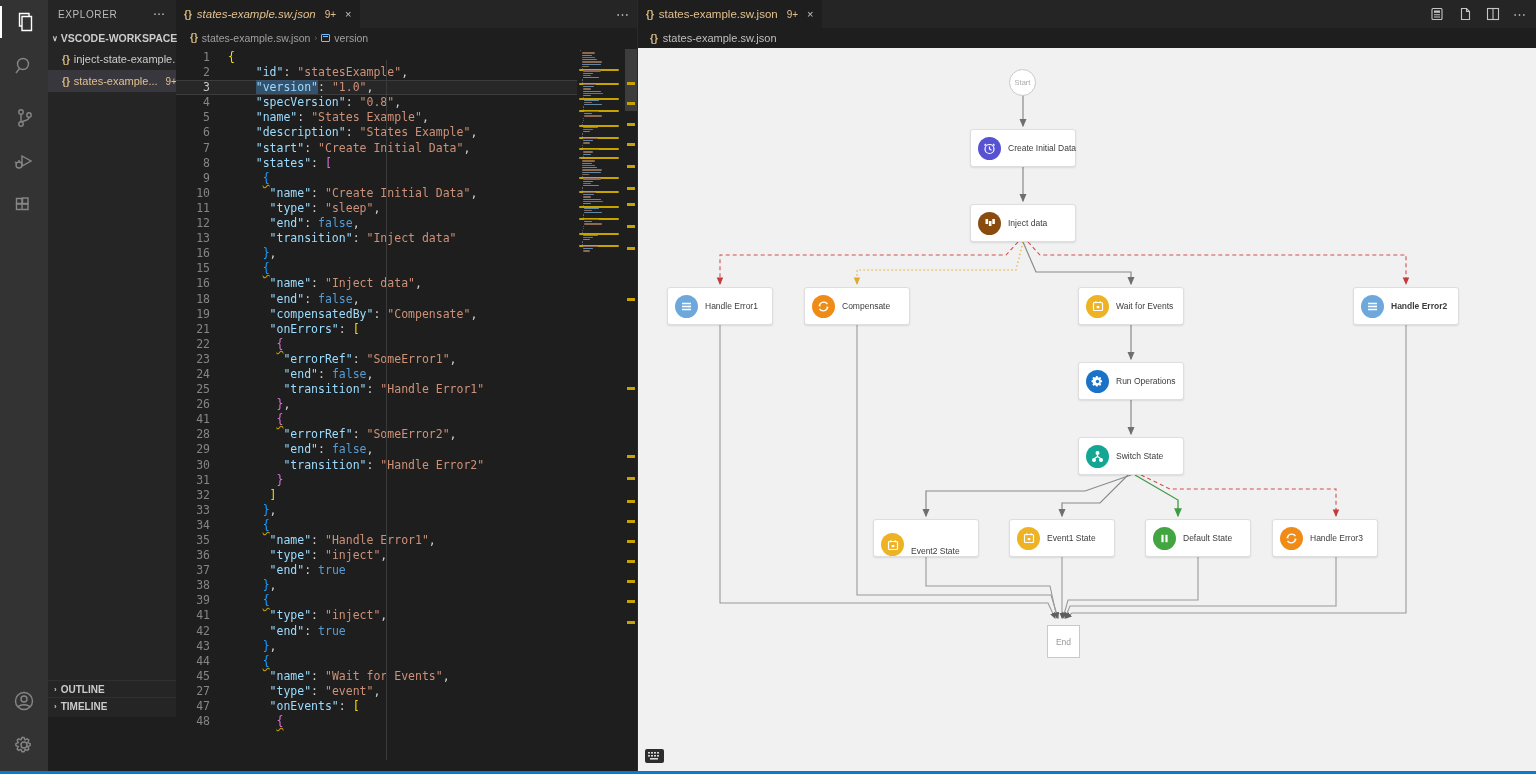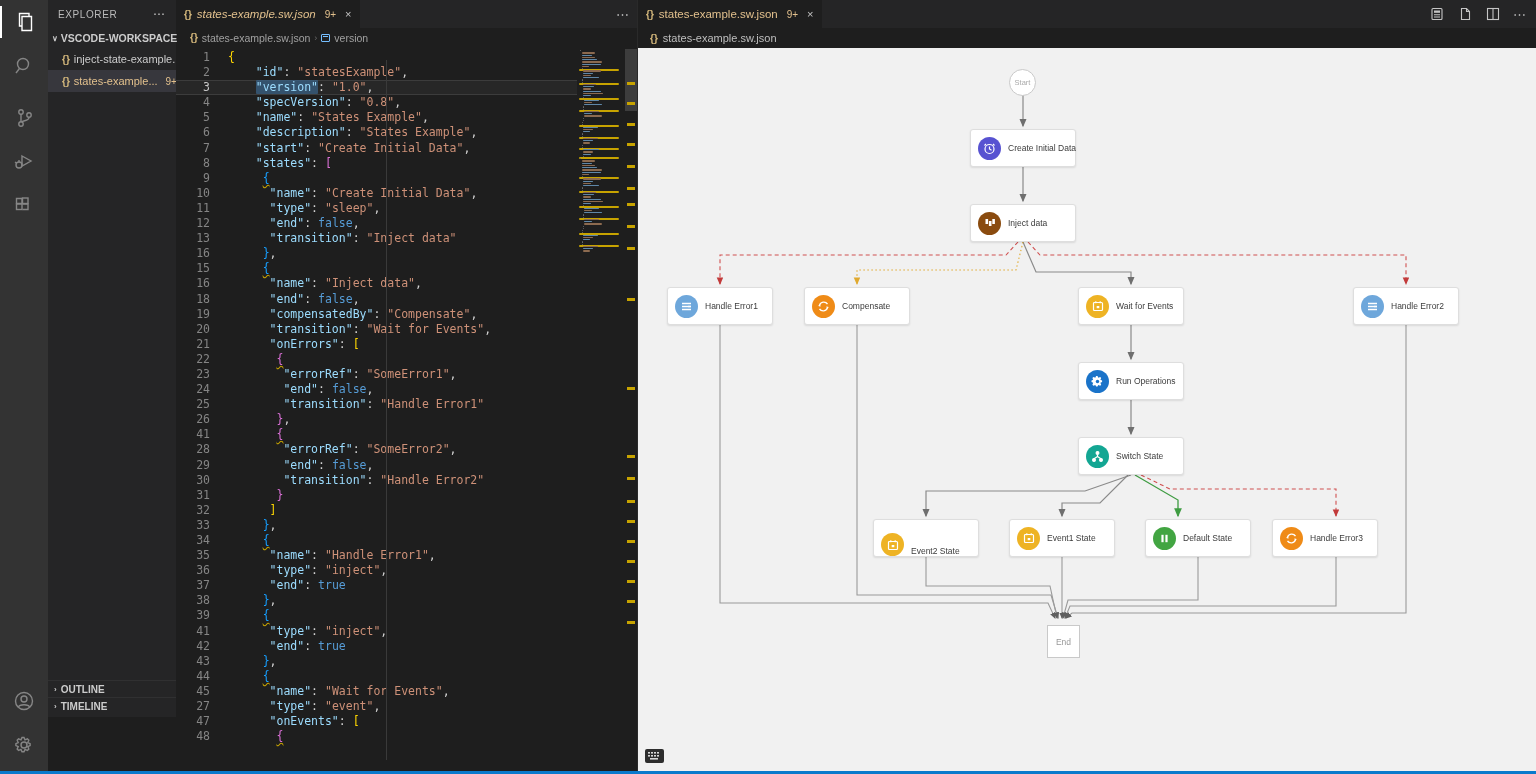--- a/index.html
+++ b/index.html
@@ -200,21 +200,20 @@
         <div class="cline"><span class="gutter">9</span><span class="ctext">&nbsp;&nbsp;&nbsp;&nbsp;&nbsp;<span class=" warnsq" style="color:#179fff">{</span></span></div>
         <div class="cline"><span class="gutter">10</span><span class="ctext">&nbsp;&nbsp;&nbsp;&nbsp;&nbsp;&nbsp;<span class="tok-key">"name"</span><span class="tok-pun">:</span>&nbsp;<span class="tok-str">"Create Initial Data"</span><span class="tok-pun">,</span></span></div>
         <div class="cline"><span class="gutter">11</span><span class="ctext">&nbsp;&nbsp;&nbsp;&nbsp;&nbsp;&nbsp;<span class="tok-key">"type"</span><span class="tok-pun">:</span>&nbsp;<span class="tok-str">"sleep"</span><span class="tok-pun">,</span></span></div>
         <div class="cline"><span class="gutter">12</span><span class="ctext">&nbsp;&nbsp;&nbsp;&nbsp;&nbsp;&nbsp;<span class="tok-key">"end"</span><span class="tok-pun">:</span>&nbsp;<span class="tok-kw">false</span><span class="tok-pun">,</span></span></div>
         <div class="cline"><span class="gutter">13</span><span class="ctext">&nbsp;&nbsp;&nbsp;&nbsp;&nbsp;&nbsp;<span class="tok-key">"transition"</span><span class="tok-pun">:</span>&nbsp;<span class="tok-str">"Inject data"</span></span></div>
         <div class="cline"><span class="gutter">16</span><span class="ctext">&nbsp;&nbsp;&nbsp;&nbsp;&nbsp;<span class="" style="color:#179fff">}</span><span class="tok-pun">,</span></span></div>
         <div class="cline"><span class="gutter">15</span><span class="ctext">&nbsp;&nbsp;&nbsp;&nbsp;&nbsp;<span class=" warnsq" style="color:#179fff">{</span></span></div>
         <div class="cline"><span class="gutter">16</span><span class="ctext">&nbsp;&nbsp;&nbsp;&nbsp;&nbsp;&nbsp;<span class="tok-key">"name"</span><span class="tok-pun">:</span>&nbsp;<span class="tok-str">"Inject data"</span><span class="tok-pun">,</span></span></div>
         <div class="cline"><span class="gutter">18</span><span class="ctext">&nbsp;&nbsp;&nbsp;&nbsp;&nbsp;&nbsp;<span class="tok-key">"end"</span><span class="tok-pun">:</span>&nbsp;<span class="tok-kw">false</span><span class="tok-pun">,</span></span></div>
         <div class="cline"><span class="gutter">19</span><span class="ctext">&nbsp;&nbsp;&nbsp;&nbsp;&nbsp;&nbsp;<span class="tok-key">"compensatedBy"</span><span class="tok-pun">:</span>&nbsp;<span class="tok-str">"Compensate"</span><span class="tok-pun">,</span></span></div>
-        <div class="cline"><span class="gutter">20</span><span class="ctext">&nbsp;&nbsp;&nbsp;&nbsp;&nbsp;&nbsp;<span class="tok-key">"transition"</span><span class="tok-pun">:</span>&nbsp;<span class="tok-str">"Wait for Events"</span><span class="tok-pun">,</span></span></div>
         <div class="cline"><span class="gutter">21</span><span class="ctext">&nbsp;&nbsp;&nbsp;&nbsp;&nbsp;&nbsp;<span class="tok-key">"onErrors"</span><span class="tok-pun">:</span>&nbsp;<span class="" style="color:#ffd700">[</span></span></div>
         <div class="cline"><span class="gutter">22</span><span class="ctext">&nbsp;&nbsp;&nbsp;&nbsp;&nbsp;&nbsp;&nbsp;<span class=" warnsq" style="color:#da70d6">{</span></span></div>
         <div class="cline"><span class="gutter">23</span><span class="ctext">&nbsp;&nbsp;&nbsp;&nbsp;&nbsp;&nbsp;&nbsp;&nbsp;<span class="tok-key">"errorRef"</span><span class="tok-pun">:</span>&nbsp;<span class="tok-str">"SomeError1"</span><span class="tok-pun">,</span></span></div>
         <div class="cline"><span class="gutter">24</span><span class="ctext">&nbsp;&nbsp;&nbsp;&nbsp;&nbsp;&nbsp;&nbsp;&nbsp;<span class="tok-key">"end"</span><span class="tok-pun">:</span>&nbsp;<span class="tok-kw">false</span><span class="tok-pun">,</span></span></div>
         <div class="cline"><span class="gutter">25</span><span class="ctext">&nbsp;&nbsp;&nbsp;&nbsp;&nbsp;&nbsp;&nbsp;&nbsp;<span class="tok-key">"transition"</span><span class="tok-pun">:</span>&nbsp;<span class="tok-str">"Handle Error1"</span></span></div>
         <div class="cline"><span class="gutter">26</span><span class="ctext">&nbsp;&nbsp;&nbsp;&nbsp;&nbsp;&nbsp;&nbsp;<span class="" style="color:#da70d6">}</span><span class="tok-pun">,</span></span></div>
         <div class="cline"><span class="gutter">41</span><span class="ctext">&nbsp;&nbsp;&nbsp;&nbsp;&nbsp;&nbsp;&nbsp;<span class=" warnsq" style="color:#da70d6">{</span></span></div>
         <div class="cline"><span class="gutter">28</span><span class="ctext">&nbsp;&nbsp;&nbsp;&nbsp;&nbsp;&nbsp;&nbsp;&nbsp;<span class="tok-key">"errorRef"</span><span class="tok-pun">:</span>&nbsp;<span class="tok-str">"SomeError2"</span><span class="tok-pun">,</span></span></div>
         <div class="cline"><span class="gutter">29</span><span class="ctext">&nbsp;&nbsp;&nbsp;&nbsp;&nbsp;&nbsp;&nbsp;&nbsp;<span class="tok-key">"end"</span><span class="tok-pun">:</span>&nbsp;<span class="tok-kw">false</span><span class="tok-pun">,</span></span></div>
         <div class="cline"><span class="gutter">30</span><span class="ctext">&nbsp;&nbsp;&nbsp;&nbsp;&nbsp;&nbsp;&nbsp;&nbsp;<span class="tok-key">"transition"</span><span class="tok-pun">:</span>&nbsp;<span class="tok-str">"Handle Error2"</span></span></div>
@@ -498,21 +497,21 @@
         <span class="node-ico" style="background:#eeb324">
           <svg width="12" height="12" viewBox="0 0 12 12" stroke="#fff" stroke-width="1.2" fill="none">
               <rect x="1.5" y="2.5" width="9" height="8" rx="1"></rect>
               <path d="M3.8 1.2 v2 M8.2 1.2 v2"></path>
               <rect x="4.7" y="6" width="2.6" height="2.2" fill="#fff" stroke="none"></rect>
             </svg>
         </span>
         <span class="node-label">Wait for Events</span>
       </div>
 
-      <div class="node" style="left:715px; top:239px;">
+      <div class="node" style="left:715px; top:239px;font-weight:bold;">
         <span class="node-ico" style="background:#6ea7db">
           <svg width="13" height="13" viewBox="0 0 13 13" stroke="#fff" stroke-width="1.4" fill="none">
               <path d="M2 3.5 h9 M2 6.5 h6 M2 9.5 h9"></path>
               <rect x="8" y="5.6" width="3" height="1.8" fill="#fff" stroke="none"></rect>
             </svg>
         </span>
         <span class="node-label">Handle Error2</span>
       </div>
 
       <div class="node" style="left:440px; top:314px;">

